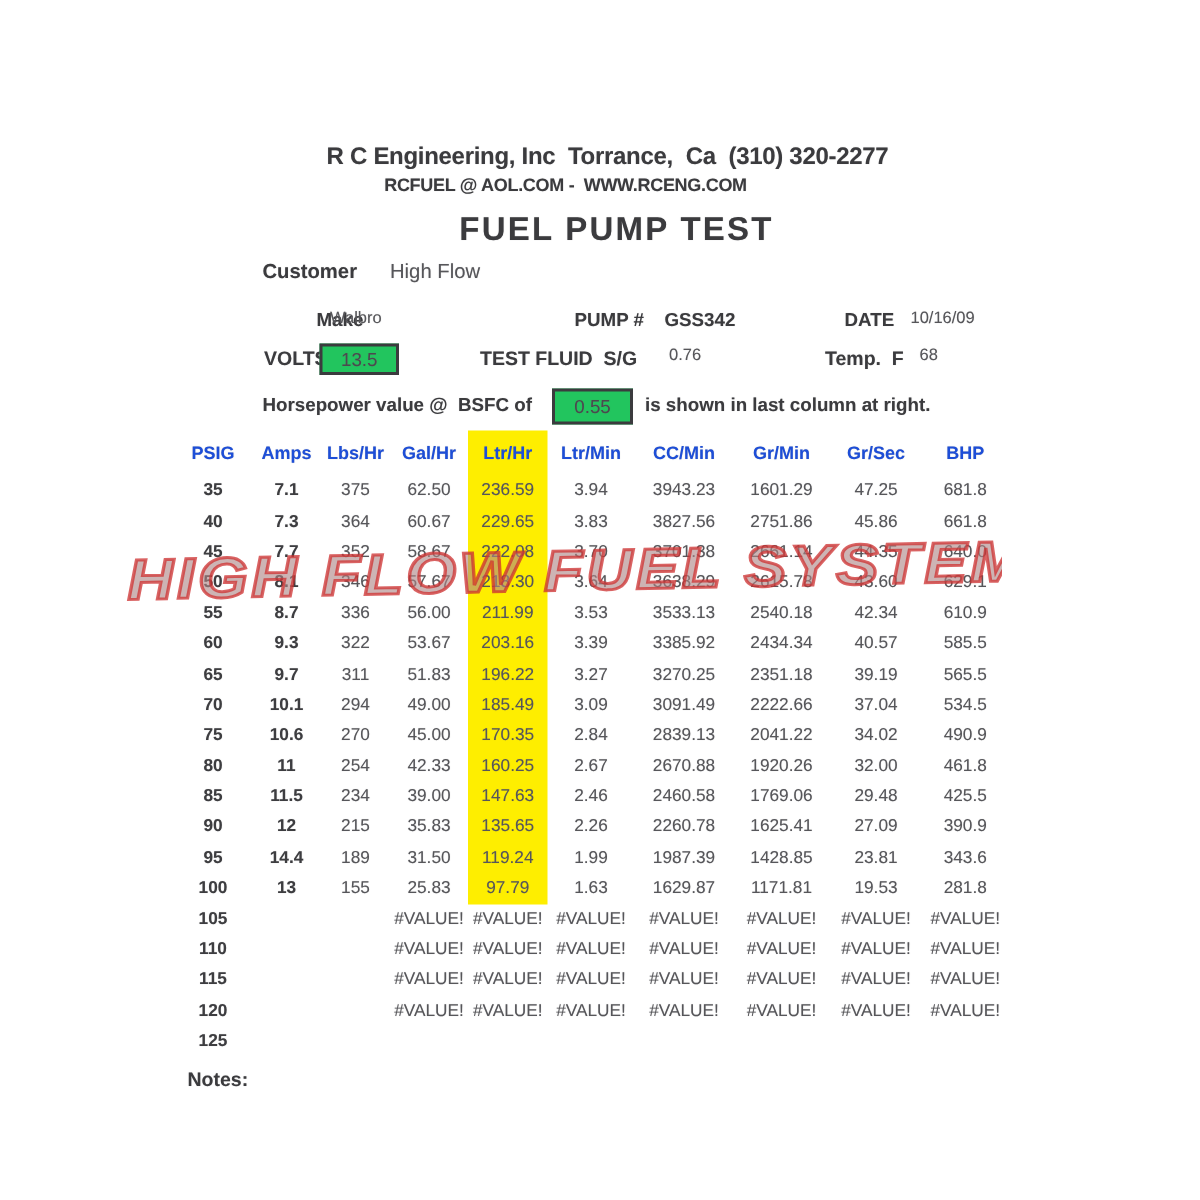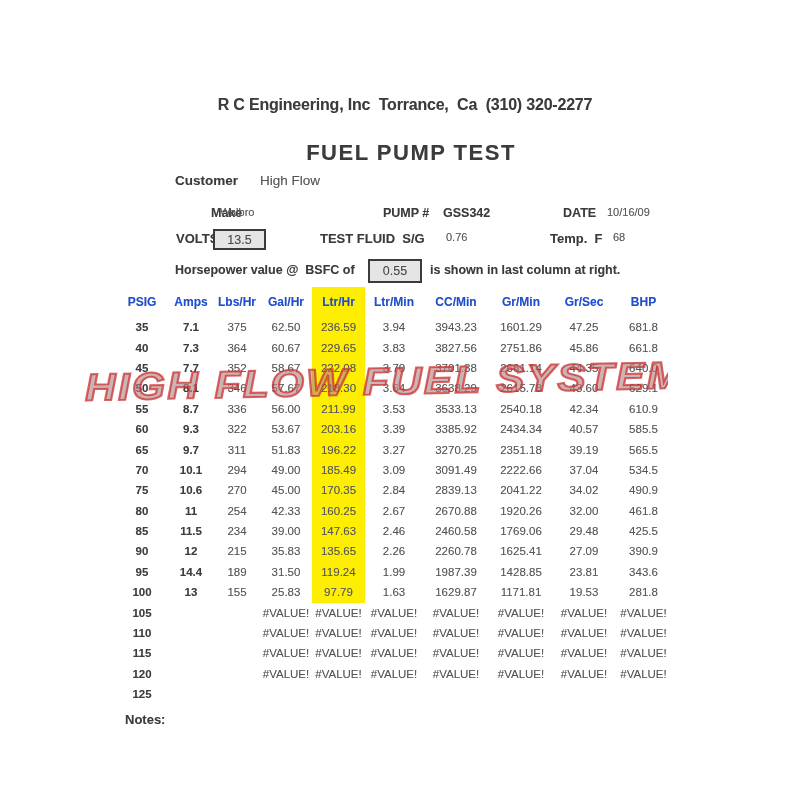--- a/index.html
+++ b/index.html
@@ -14,21 +14,21 @@
   .soft { text-shadow:0 0 0.6px rgba(110,110,110,0.45); }
 
   .company  { font-size:16px; letter-spacing:-0.2px; }
   .contact  { font-size:12px; letter-spacing:-0.2px; }
   .doctitle { font-size:22px; letter-spacing:1.5px; }
 
   .lbl  { font-size:12.5px; }
   .val  { font-size:11px; }
 
   .inbox { border:2px solid #3b3b3e; display:flex; align-items:center; justify-content:center;
-           font-size:12.5px; color:#4a4a4e; background:#e5e5e5; }
+           font-size:12.5px; color:#4a4a4e; background:#22c55e; }
 
   
   .hl-band { left:312px; top:287px; width:53px; height:316px; z-index:1; }
 
   
   .tgrid { display:grid; grid-template-columns:52px 46px 46px 52px 53px 58px 66px 64px 62px 57px; z-index:2; }
   #thead { left:116px; top:287px; width:556px; height:30px; }
   #tbody { left:116px; top:317px; width:556px; grid-auto-rows:20.4px; }
   .th { display:flex; align-items:center; justify-content:center; font-weight:bold; font-size:12px; color:#1d4ed8; }
   .td { display:flex; align-items:center; justify-content:center; font-size:11.5px; color:#56565a; }
@@ -41,20 +41,21 @@
                transform:translateX(-50%) rotate(-1.2deg) scale(1.12,1); }
 
   .notes { font-size:13px; }
 </style>
 </head>
 <body>
 
 <div class="doc soft">
 
   <div class="abs ctr company b dark pre" style="left:405px; top:96px;">R C Engineering, Inc  Torrance,  Ca  (310) 320-2277</div>
+  <div class="abs ctr contact b dark pre" style="left:377px; top:116px;">RCFUEL @ AOL.COM -  WWW.RCENG.COM</div>
   <div class="abs ctr doctitle b dark" style="left:411px; top:140px;">FUEL PUMP TEST</div>
 
   <div class="abs lbl b dark" style="left:175px; top:173px; font-size:13.5px;">Customer</div>
   <div class="abs val gray" style="left:260px; top:173px; font-size:13.5px;">High Flow</div>
 
   <div class="abs lbl b dark" style="left:175px; top:206px;padding-left:36px;">Make</div>
   <div class="abs val gray" style="left:220px; top:206px;">Walbro</div>
   <div class="abs lbl b dark" style="left:383px; top:206px;">PUMP #</div>
   <div class="abs lbl b dark" style="left:443px; top:206px;">GSS342</div>
   <div class="abs lbl b dark" style="left:563px; top:206px;">DATE</div>

